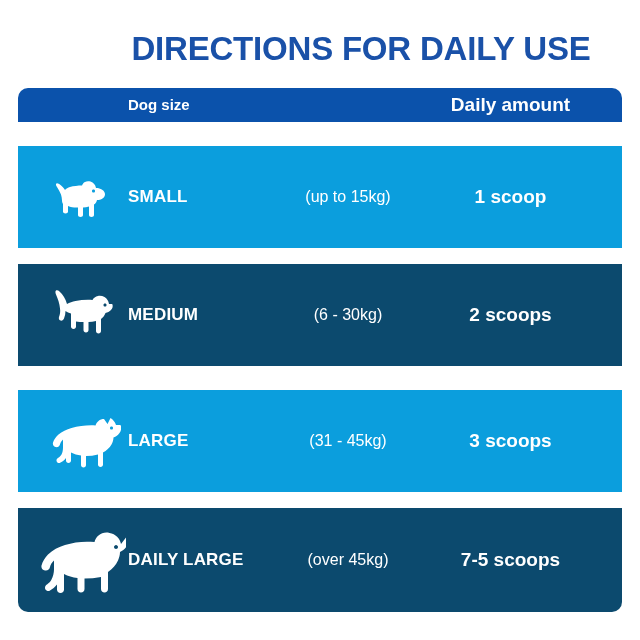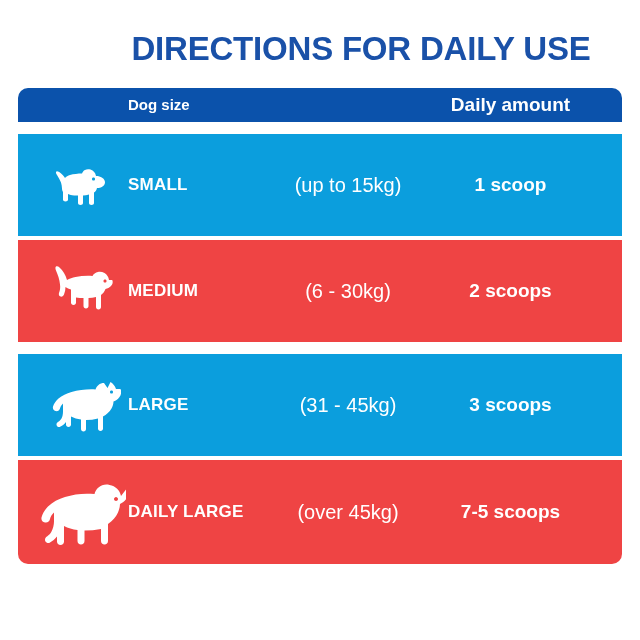--- a/index.html
+++ b/index.html
@@ -34,21 +34,21 @@
     white-space: nowrap;
     padding-left: 41px;
   }
   .dose-table {
     position: absolute;
     left: 18px;
     top: 88px;
     width: 604px;
     display: flex;
     flex-direction: column;
-    gap: 4px;
+    gap: 16px;
   }
   .table-header {
     background: #0b52ab;
     height: 34px;
     border-radius: 10px 10px 0 0;
     position: relative;
   }
   .th-dogsize {
     position: absolute;
     left: 110px;
@@ -70,21 +70,21 @@
     color: #ffffff;
     font-size: 19px;
     font-weight: bold;
   }
   .row {
     position: relative;
     height: 102px;
     display: block;
   }
   .row.light { background: #0b9edd; margin-top: 8px; }
-  .row.dark  { background: #ef4444; }
+  .row.dark  { background: #0c4a6e; }
   .row.last  { border-radius: 0 0 10px 10px; height: 104px; }
 
   .cell-icon {
     position: absolute;
     left: 18px;
     top: 0;
     width: 92px;
     height: 100%;
     display: flex;
     align-items: center;
@@ -106,21 +106,21 @@
   .cell-weight {
     position: absolute;
     left: 255px;
     width: 150px;
     top: 0;
     height: 100%;
     display: flex;
     align-items: center;
     justify-content: center;
     color: #ffffff;
-    font-size: 20px;
+    font-size: 16px;
     font-weight: normal;
   }
   .cell-amount {
     position: absolute;
     left: 400px;
     width: 185px;
     top: 0;
     height: 100%;
     display: flex;
     align-items: center;

